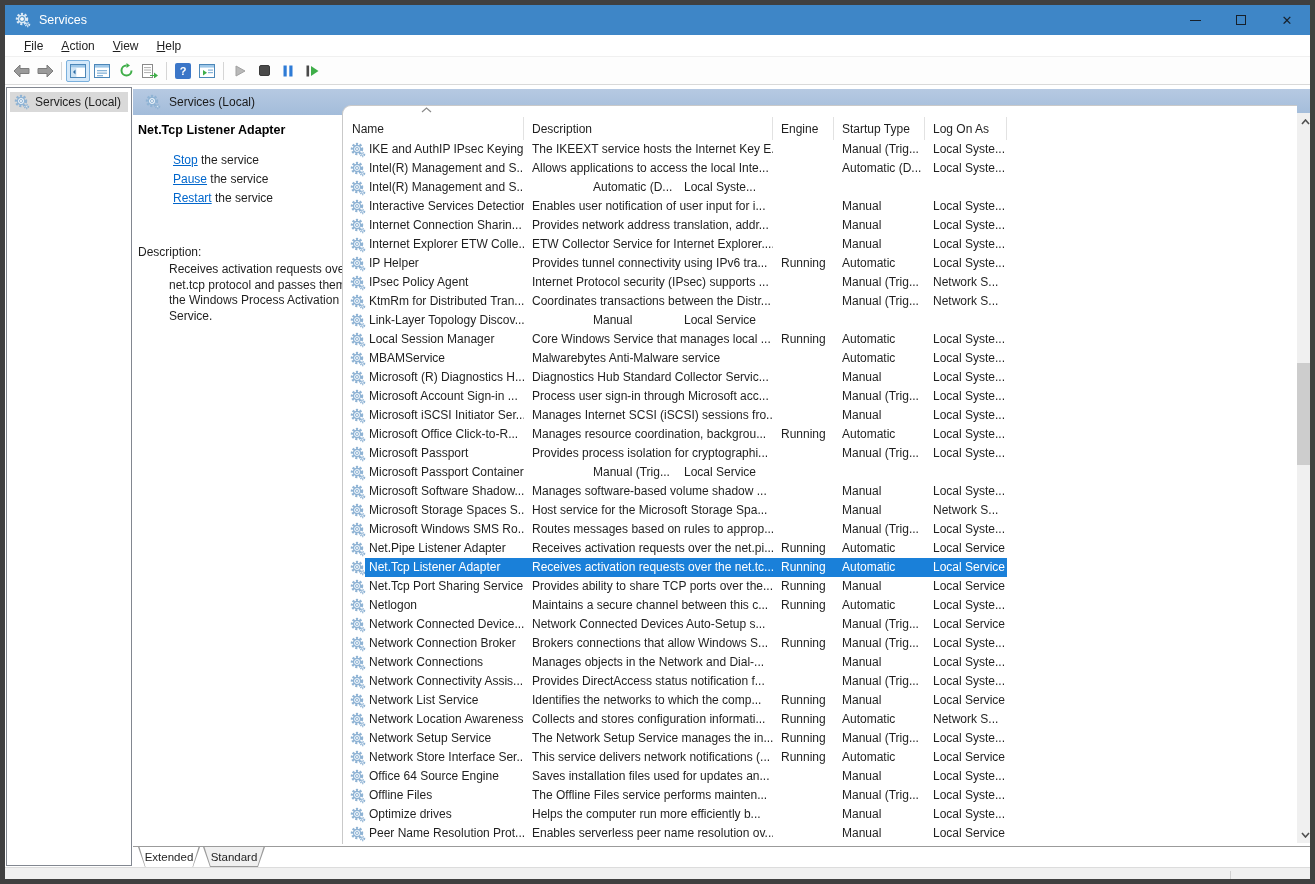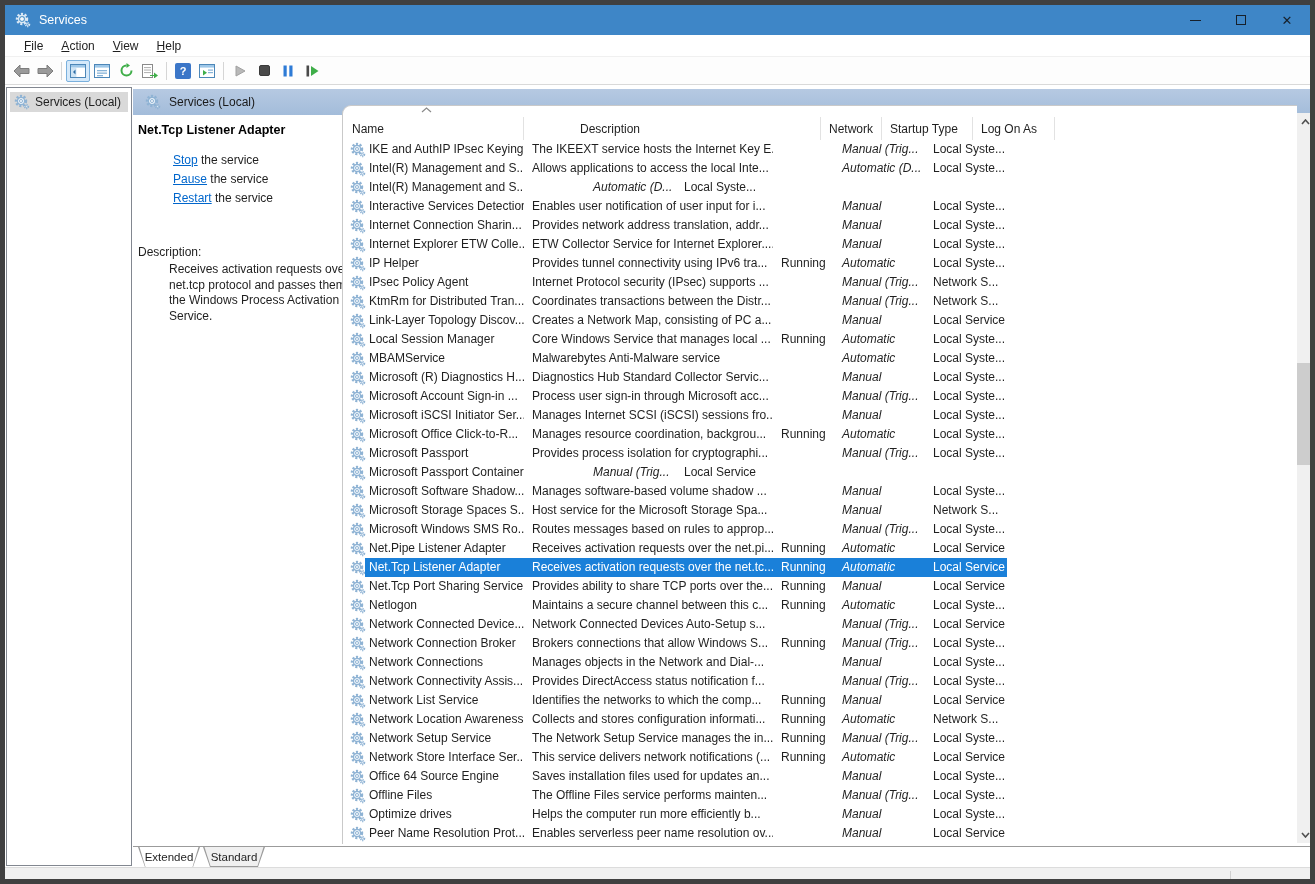--- a/index.html
+++ b/index.html
@@ -39,34 +39,34 @@
   .detail-title { position:absolute; left:0; top:8px; font-weight:bold; font-size:12.5px; color:#000; }
   .detail-actions { position:absolute; left:0; top:36px; line-height:19px; }
   .detail-actions a { color:#0066cc; text-decoration:underline;margin-left:35px; }
   .detail-desc-label { position:absolute; left:0; top:130px; }
   .detail-desc { position:absolute; left:0; top:147px; width:204px; line-height:15.5px;margin-left:31px; }
   
   .list-panel { position:absolute; left:209px; top:18px; width:955px; height:739px; background:#fff; border-top:1px solid #c9c9c9; border-left:1px solid #c9c9c9; border-top-left-radius:9px; overflow:hidden; }
   .list-header { position:relative; height:34px; display:flex; padding-left:7px; align-items:flex-end; }
   .hcell { position:relative; height:23px; display:flex; align-items:center; border-right:1px solid #e2e2e2; white-space:nowrap; overflow:hidden; color:#1f1f1f; }
   .hc0 { width:174px; padding-left:2px; }
-  .hc1 { width:249px; padding-left:8px;margin-left:48px; }
+  .hc1 { width:249px; padding-left:8px; }
   .hc2 { width:61px;  padding-left:8px; }
   .hc3 { width:91px;  padding-left:8px; }
   .hc4 { width:82px;  padding-left:8px; }
   .sort-glyph { position:absolute; left:78px; top:1px; color:#6a6a6a; }
   .list-body { position:relative; height:705px; overflow:hidden; }
   .srow { display:flex; height:19px; align-items:center; padding-left:7px; }
   .icon-cell { width:14px; height:16px; flex:0 0 14px; }
   .sel-area { display:flex; height:19px; align-items:center; width:642px; margin-left:1px; }
   .cell { white-space:nowrap; overflow:hidden; height:19px; line-height:19px; }
   .c-name    { width:159px; padding-left:4px; }
   .c-desc    { width:249px; padding-left:8px; }
   .c-status  { width:61px;  padding-left:8px; }
-  .c-startup { width:91px;  padding-left:8px;font-style:italic; }
+  .c-startup { width:91px;  padding-left:8px; }
   .c-logon   { width:82px;  padding-left:8px; }
   .srow.selected .sel-area { background:#1a80d9; color:#fff; }
   
   .vscroll { position:absolute; left:1164px; top:26px; width:17px; height:730px; background:#f0f0f0; }
   .sb-btn { position:absolute; left:0; width:17px; height:17px; display:flex; align-items:center; justify-content:center; }
   .sb-up { top:0; } .sb-down { bottom:0; }
   .sb-thumb { position:absolute; left:0; top:250px; width:17px; height:102px; background:#cdcdcd; }
   
   .tab-row { position:absolute; left:0; top:759px; width:100%; height:21px; background:#fff; border-top:1px solid #9b9b9b; }
   .tab { position:absolute; top:0; height:20px; }
@@ -264,21 +264,21 @@
           <div><a href="#">Restart</a> the service</div>
         </div>
       <div class="detail-desc-label">Description:</div>
       <div class="detail-desc">Receives activation requests over the net.tcp protocol and passes them to the Windows Process Activation Service.</div>
     </div>
 
     <div class="list-panel">
       <div class="list-header">
           <div class="hcell hc0">Name</div>
           <div class="hcell hc1">Description</div>
-          <div class="hcell hc2">Network</div>
+          <div class="hcell hc2">Engine</div>
           <div class="hcell hc3">Startup Type</div>
           <div class="hcell hc4">Log On As</div>
           <div class="sort-glyph">
             <svg width="11" height="6" viewBox="0 0 11 6">
               <path d="M1 5 L5.5 1 L10 5" fill="none" stroke="#8a8a8a" stroke-width="1.2"></path>
             </svg>
           </div>
         </div>
       <div class="list-body">
           <div class="srow">
@@ -447,21 +447,20 @@
               <svg width="16" height="16" viewBox="0 0 16 16">
  <circle cx="7" cy="7" r="5" fill="none" stroke="#8fb3d4" stroke-width="2.4" stroke-dasharray="2.1 1.55"></circle>
  <circle cx="7" cy="7" r="3.6" fill="#e8f1f9" stroke="#8fb3d4" stroke-width="1.2"></circle>
  <circle cx="7" cy="7" r="1.5" fill="#ffffff" stroke="#8fb3d4" stroke-width="1"></circle>
  <circle cx="12.6" cy="12.6" r="1.9" fill="none" stroke="#8fb3d4" stroke-width="1.5" stroke-dasharray="1.1 0.9"></circle>
  <circle cx="12.6" cy="12.6" r="1" fill="#e8f1f9" stroke="#8fb3d4" stroke-width="0.8"></circle>
               </svg>
             </span>
     <span class="sel-area">
       <span class="cell c-name">Link-Layer Topology Discov...</span>
-      <span class="cell c-desc">Creates a Network Map, consisting of PC a...</span>
       <span class="cell c-status"></span>
       <span class="cell c-startup">Manual</span>
       <span class="cell c-logon">Local Service</span>
     </span>
   </div>
           <div class="srow">
     <span class="icon-cell gear-slot">
               <svg width="16" height="16" viewBox="0 0 16 16">
  <circle cx="7" cy="7" r="5" fill="none" stroke="#8fb3d4" stroke-width="2.4" stroke-dasharray="2.1 1.55"></circle>
  <circle cx="7" cy="7" r="3.6" fill="#e8f1f9" stroke="#8fb3d4" stroke-width="1.2"></circle>

